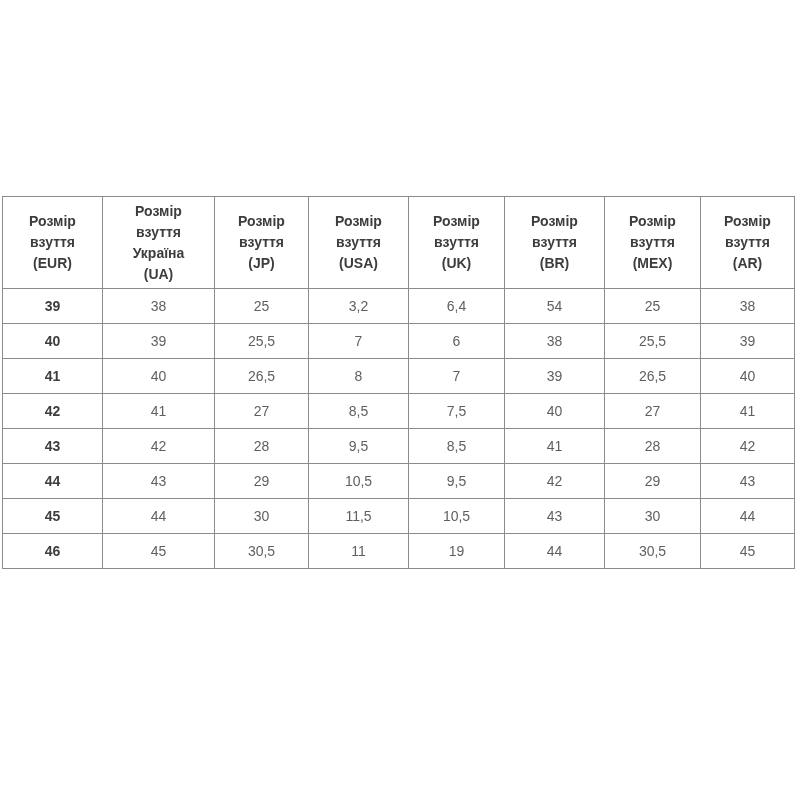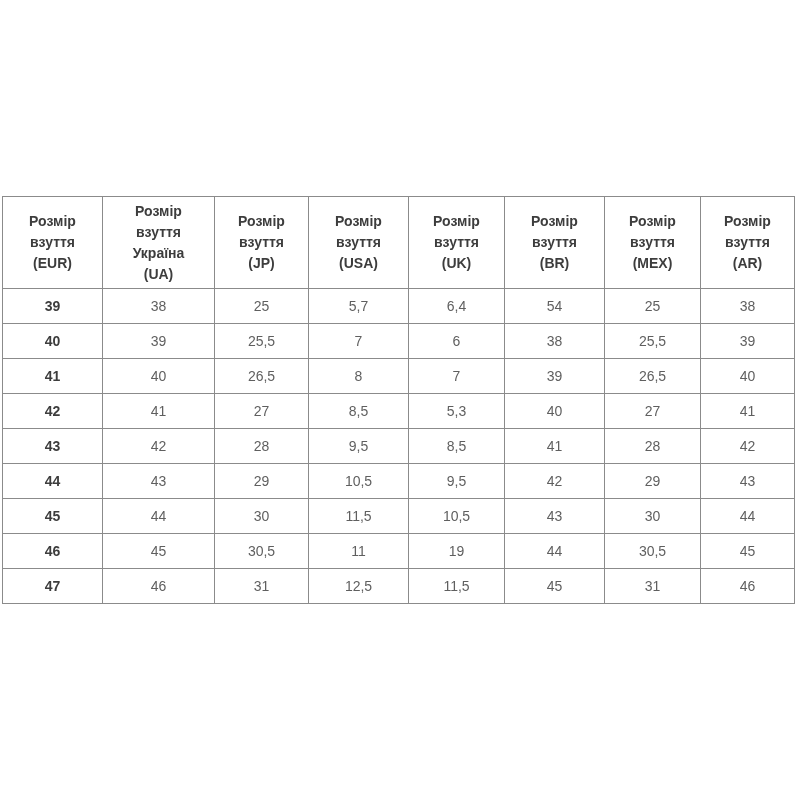--- a/index.html
+++ b/index.html
@@ -109,21 +109,21 @@
             <div>взуття</div>
             <div>(AR)</div>
           </th>
         </tr>
     </thead>
     <tbody>
         <tr>
           <td class="row-label">39</td>
           <td>38</td>
           <td>25</td>
-          <td>5,7</td>
+          <td>3,2</td>
           <td>6,4</td>
           <td>54</td>
           <td>25</td>
           <td>38</td>
         </tr>
         <tr>
           <td class="row-label">40</td>
           <td>39</td>
           <td>25,5</td>
           <td>7</td>
@@ -140,21 +140,21 @@
           <td>7</td>
           <td>39</td>
           <td>26,5</td>
           <td>40</td>
         </tr>
         <tr>
           <td class="row-label">42</td>
           <td>41</td>
           <td>27</td>
           <td>8,5</td>
-          <td>5,3</td>
+          <td>7,5</td>
           <td>40</td>
           <td>27</td>
           <td>41</td>
         </tr>
         <tr>
           <td class="row-label">43</td>
           <td>42</td>
           <td>28</td>
           <td>9,5</td>
           <td>8,5</td>
@@ -185,25 +185,15 @@
         <tr>
           <td class="row-label">46</td>
           <td>45</td>
           <td>30,5</td>
           <td>11</td>
           <td>19</td>
           <td>44</td>
           <td>30,5</td>
           <td>45</td>
         </tr>
-        <tr>
-          <td class="row-label">47</td>
-          <td>46</td>
-          <td>31</td>
-          <td>12,5</td>
-          <td>11,5</td>
-          <td>45</td>
-          <td>31</td>
-          <td>46</td>
-        </tr>
       </tbody>
   </table>
 </div>
 
 </body></html>

